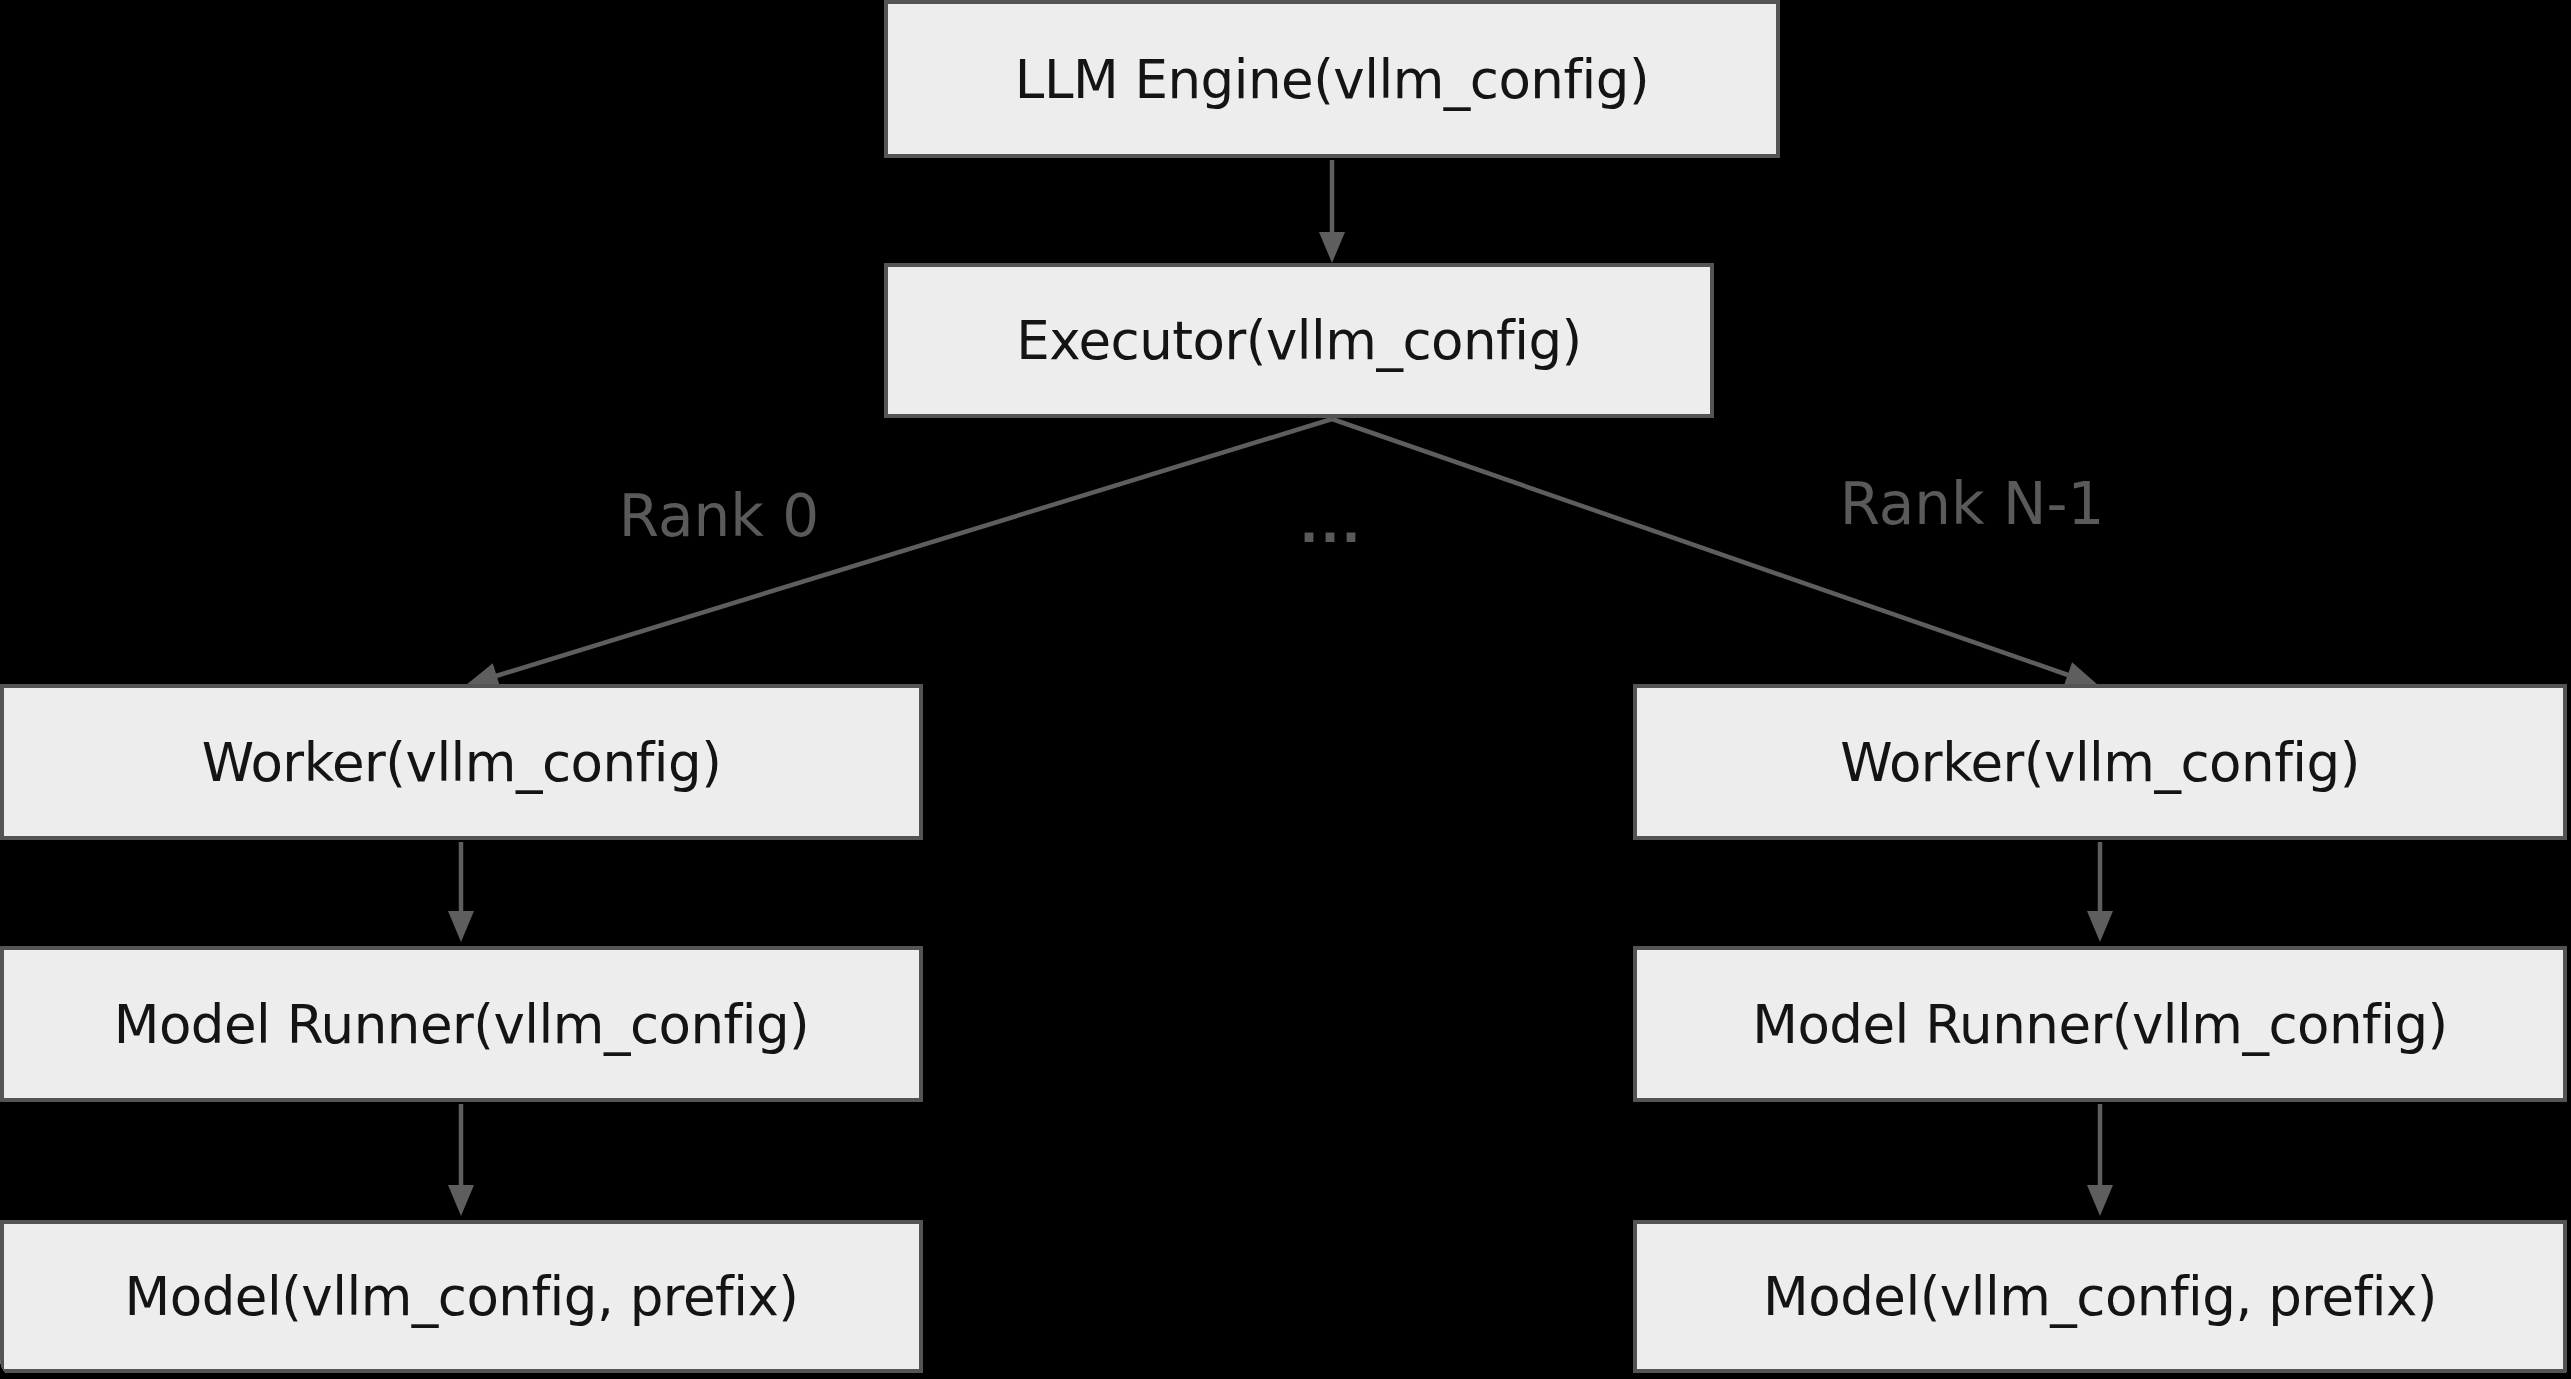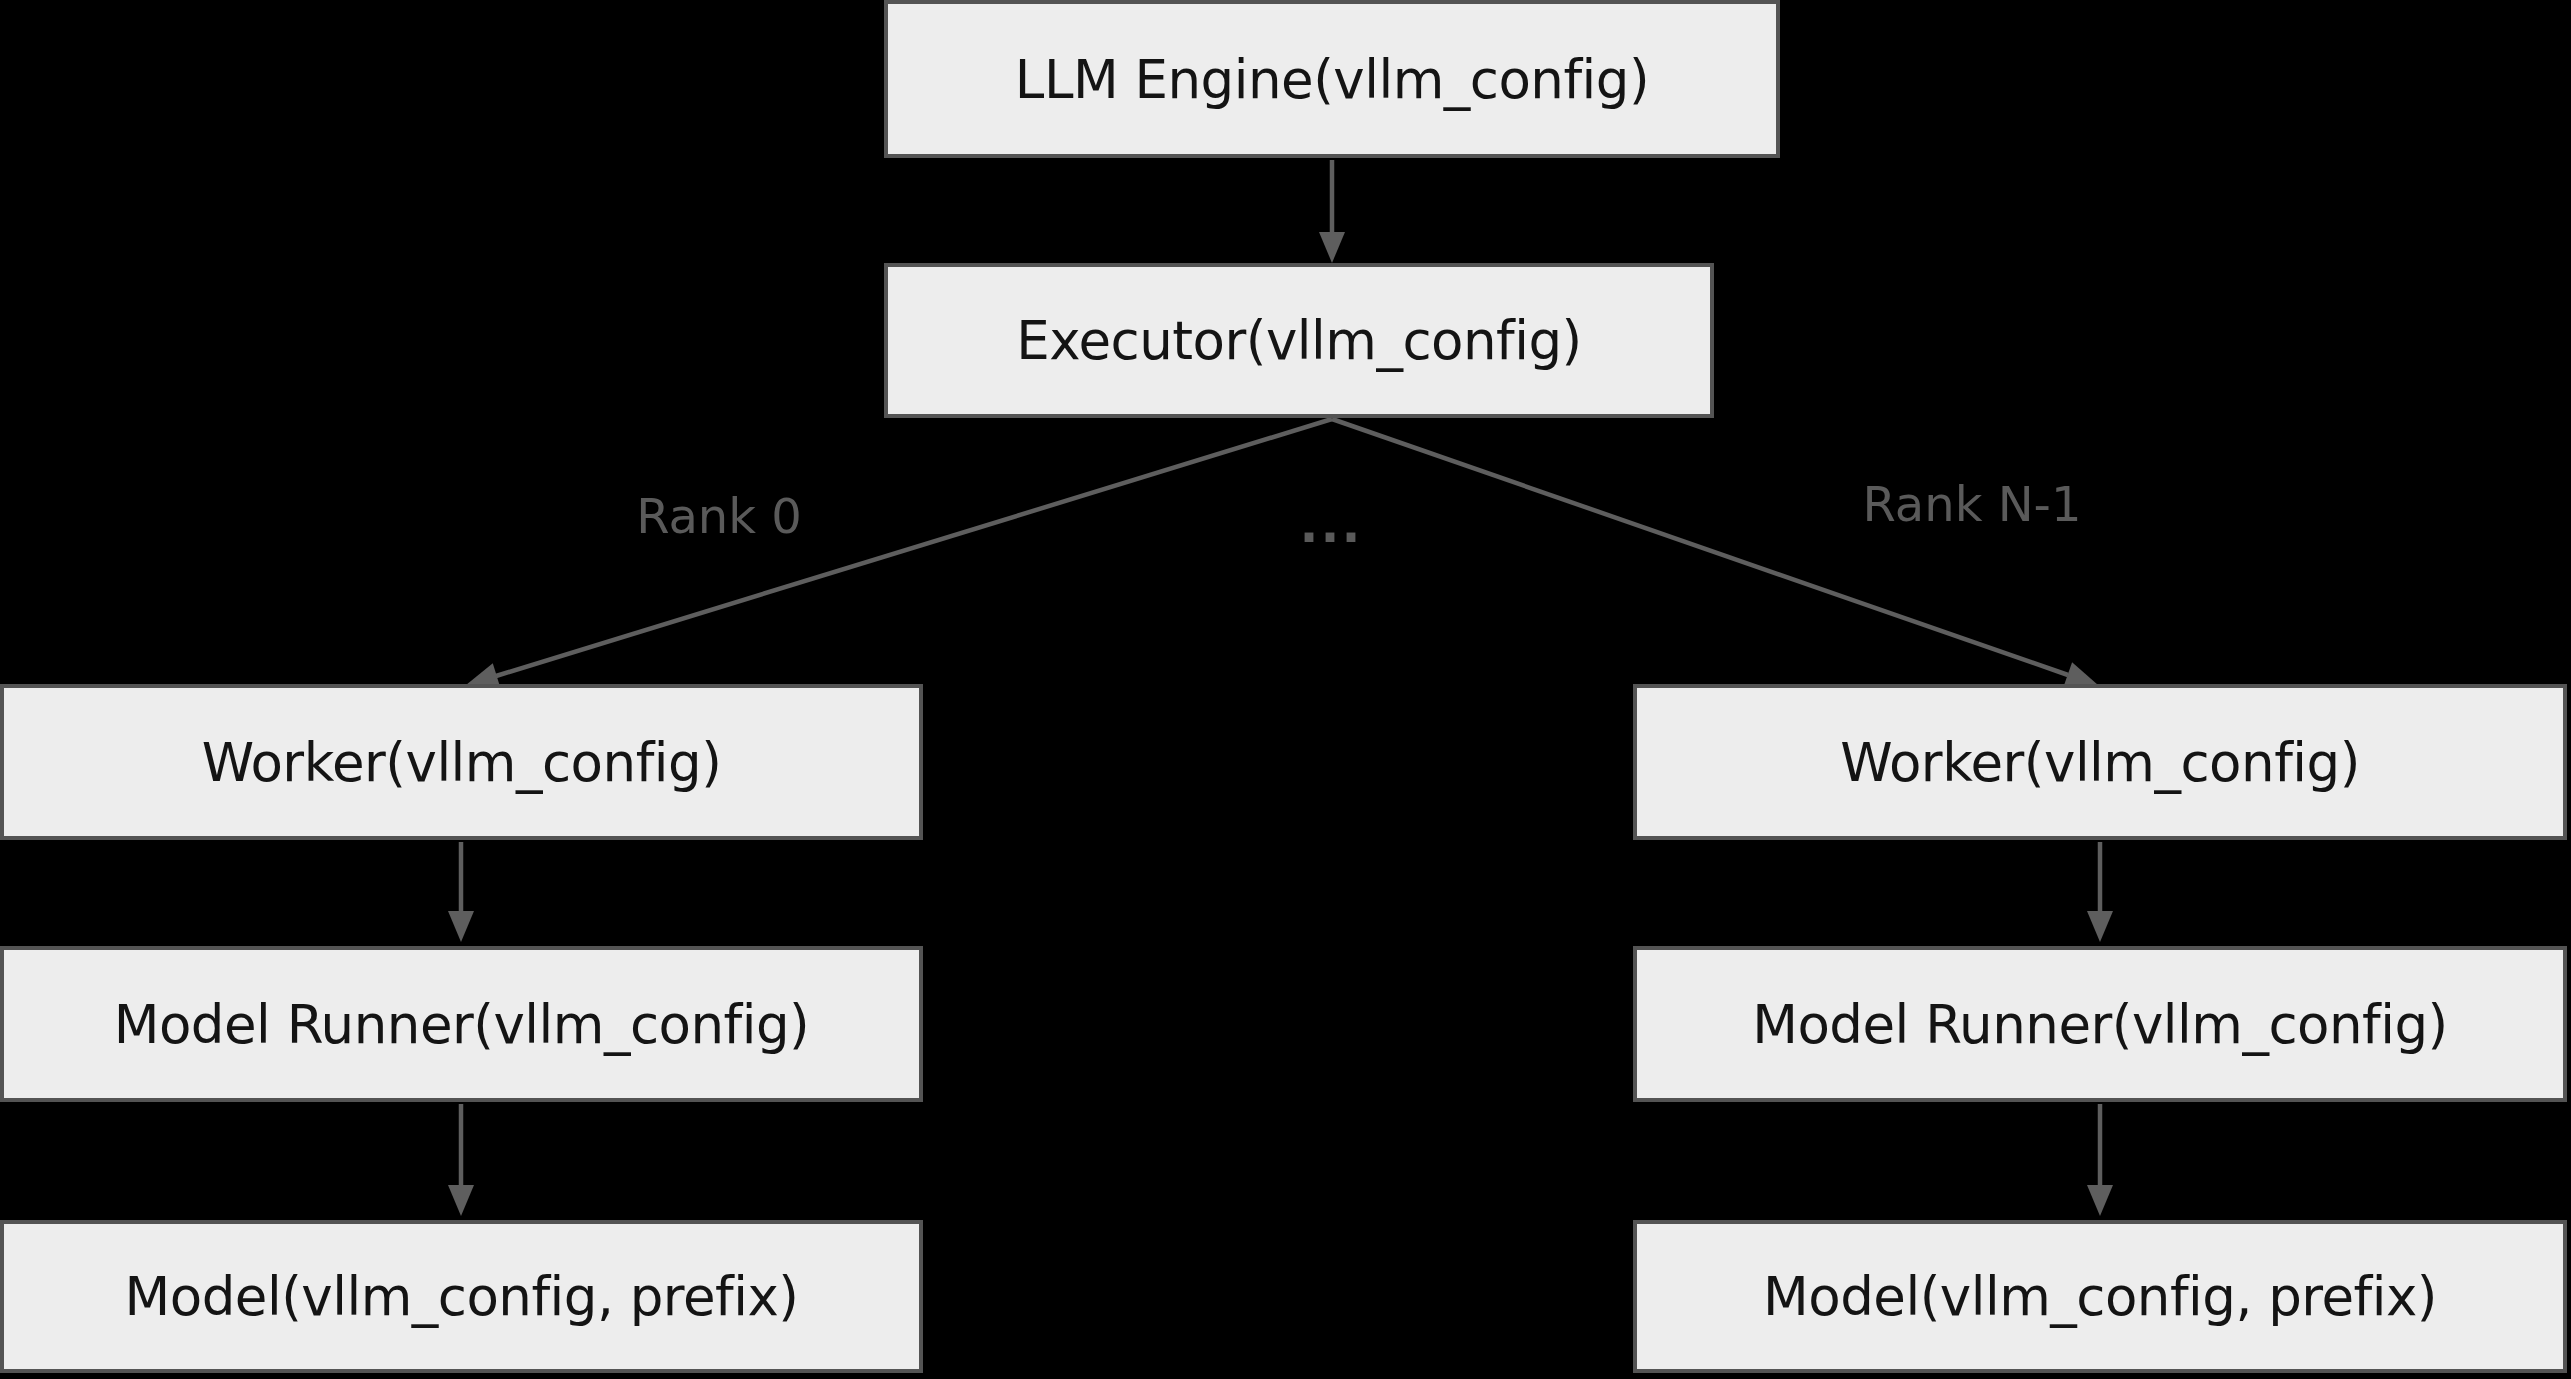--- a/index.html
+++ b/index.html
@@ -7,20 +7,21 @@
     padding: 0;
     background: #000000;
   }
   .canvas {
     position: relative;
     width: 2571px;
     height: 1379px;
     background: #000000;
     overflow: hidden;
     font-family: "DejaVu Sans", "Liberation Sans", sans-serif;
+    border-radius: 20px;
   }
   .edges {
     position: absolute;
     left: 0;
     top: 0;
     display: block;
   }
   .edge-line {
     stroke: #5e5e5e;
     stroke-width: 4.5;
@@ -41,21 +42,21 @@
     letter-spacing: -0.5px;
     display: flex;
     align-items: center;
     justify-content: center;
     white-space: nowrap;
   }
   .edge-label {
     position: absolute;
     transform: translate(-50%, -50%);
     color: #5a5a5a;
-    font-size: 48px;
+    font-size: 58px;
     font-weight: 500;
     white-space: nowrap;
   }
   .edge-label.ellipsis {
     font-size: 50px;
     font-weight: bold;
     letter-spacing: 2px;
   }
 </style>
 </head>

